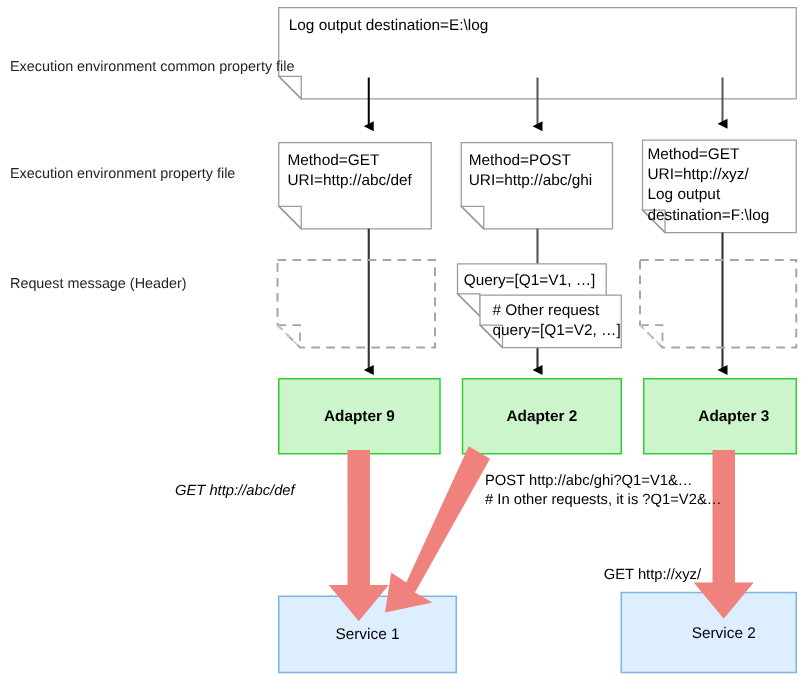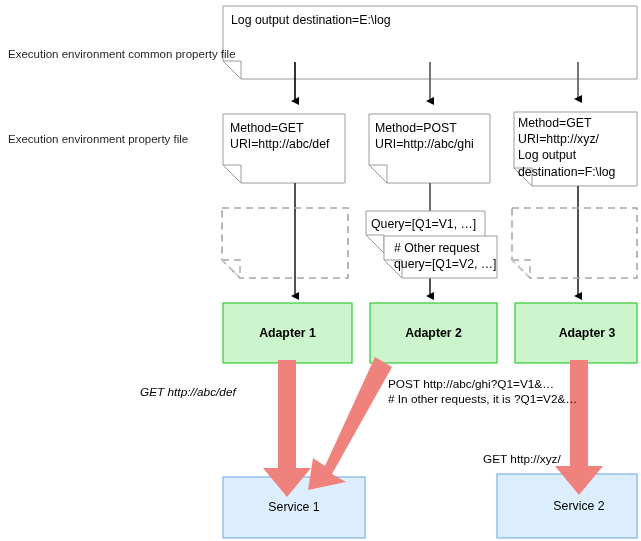--- a/index.html
+++ b/index.html
@@ -146,37 +146,38 @@
     <g>
       <path d="M375,357 L392,367 L332,474 L346,482 L308,490 L313,458 L325,466 Z" fill="#f0827d"></path>
     </g>
     <g>
       <path d="M570,360 L588,360 L588,466 L603,466 L579,495 L555,466 L570,466 Z" fill="#f0827d"></path>
     </g>
   </svg>
 
   <div class="row-label" style="left:8px; top:48px;">Execution environment common property file</div>
   <div class="row-label" style="left:8px; top:133px;">Execution environment property file</div>
+  <div class="row-label" style="left:8px; top:221px;">Request message (Header)</div>
 
   <div class="doc-text" style="left:231px; top:12px; width:400px;">Log output destination=E:\log</div>
 
   <div class="doc-text" style="left:230px; top:120px; width:118px;">Method=GET
 URI=http://abc/def</div>
   <div class="doc-text" style="left:375px; top:120px; width:118px;">Method=POST
 URI=http://abc/ghi</div>
   <div class="doc-text" style="left:518px; top:115px; width:122px;">Method=GET
 URI=http://xyz/
 Log output
 destination=F:\log</div>
 
   <div class="doc-text" style="left:371px; top:216px; width:116px;">Query=[Q1=V1, …]</div>
   <div class="doc-text" style="left:394px; top:240px; width:110px;"># Other request
 query=[Q1=V2, …]</div>
 
-  <div class="box-label adapter-label" style="left:223px; top:326px; width:129px;">Adapter 1</div>
+  <div class="box-label adapter-label" style="left:223px; top:326px; width:129px;">Adapter 9</div>
   <div class="box-label adapter-label" style="left:370px; top:326px; width:127px;">Adapter 2</div>
   <div class="box-label adapter-label" style="left:515px; top:326px; width:144px;">Adapter 3</div>
 
   <div class="box-label" style="left:223px; top:500px; width:142px;">Service 1</div>
   <div class="box-label" style="left:497px; top:499px; width:164px;">Service 2</div>
 
   <div class="flow-caption" style="left:140px; top:385px;font-style:italic;">GET http://abc/def</div>
   <div class="flow-caption" style="left:388px; top:377px;">POST http://abc/ghi?Q1=V1&amp;…
    # In other requests, it is ?Q1=V2&amp;…</div>
   <div class="flow-caption" style="left:483px; top:452px;">GET http://xyz/</div>

